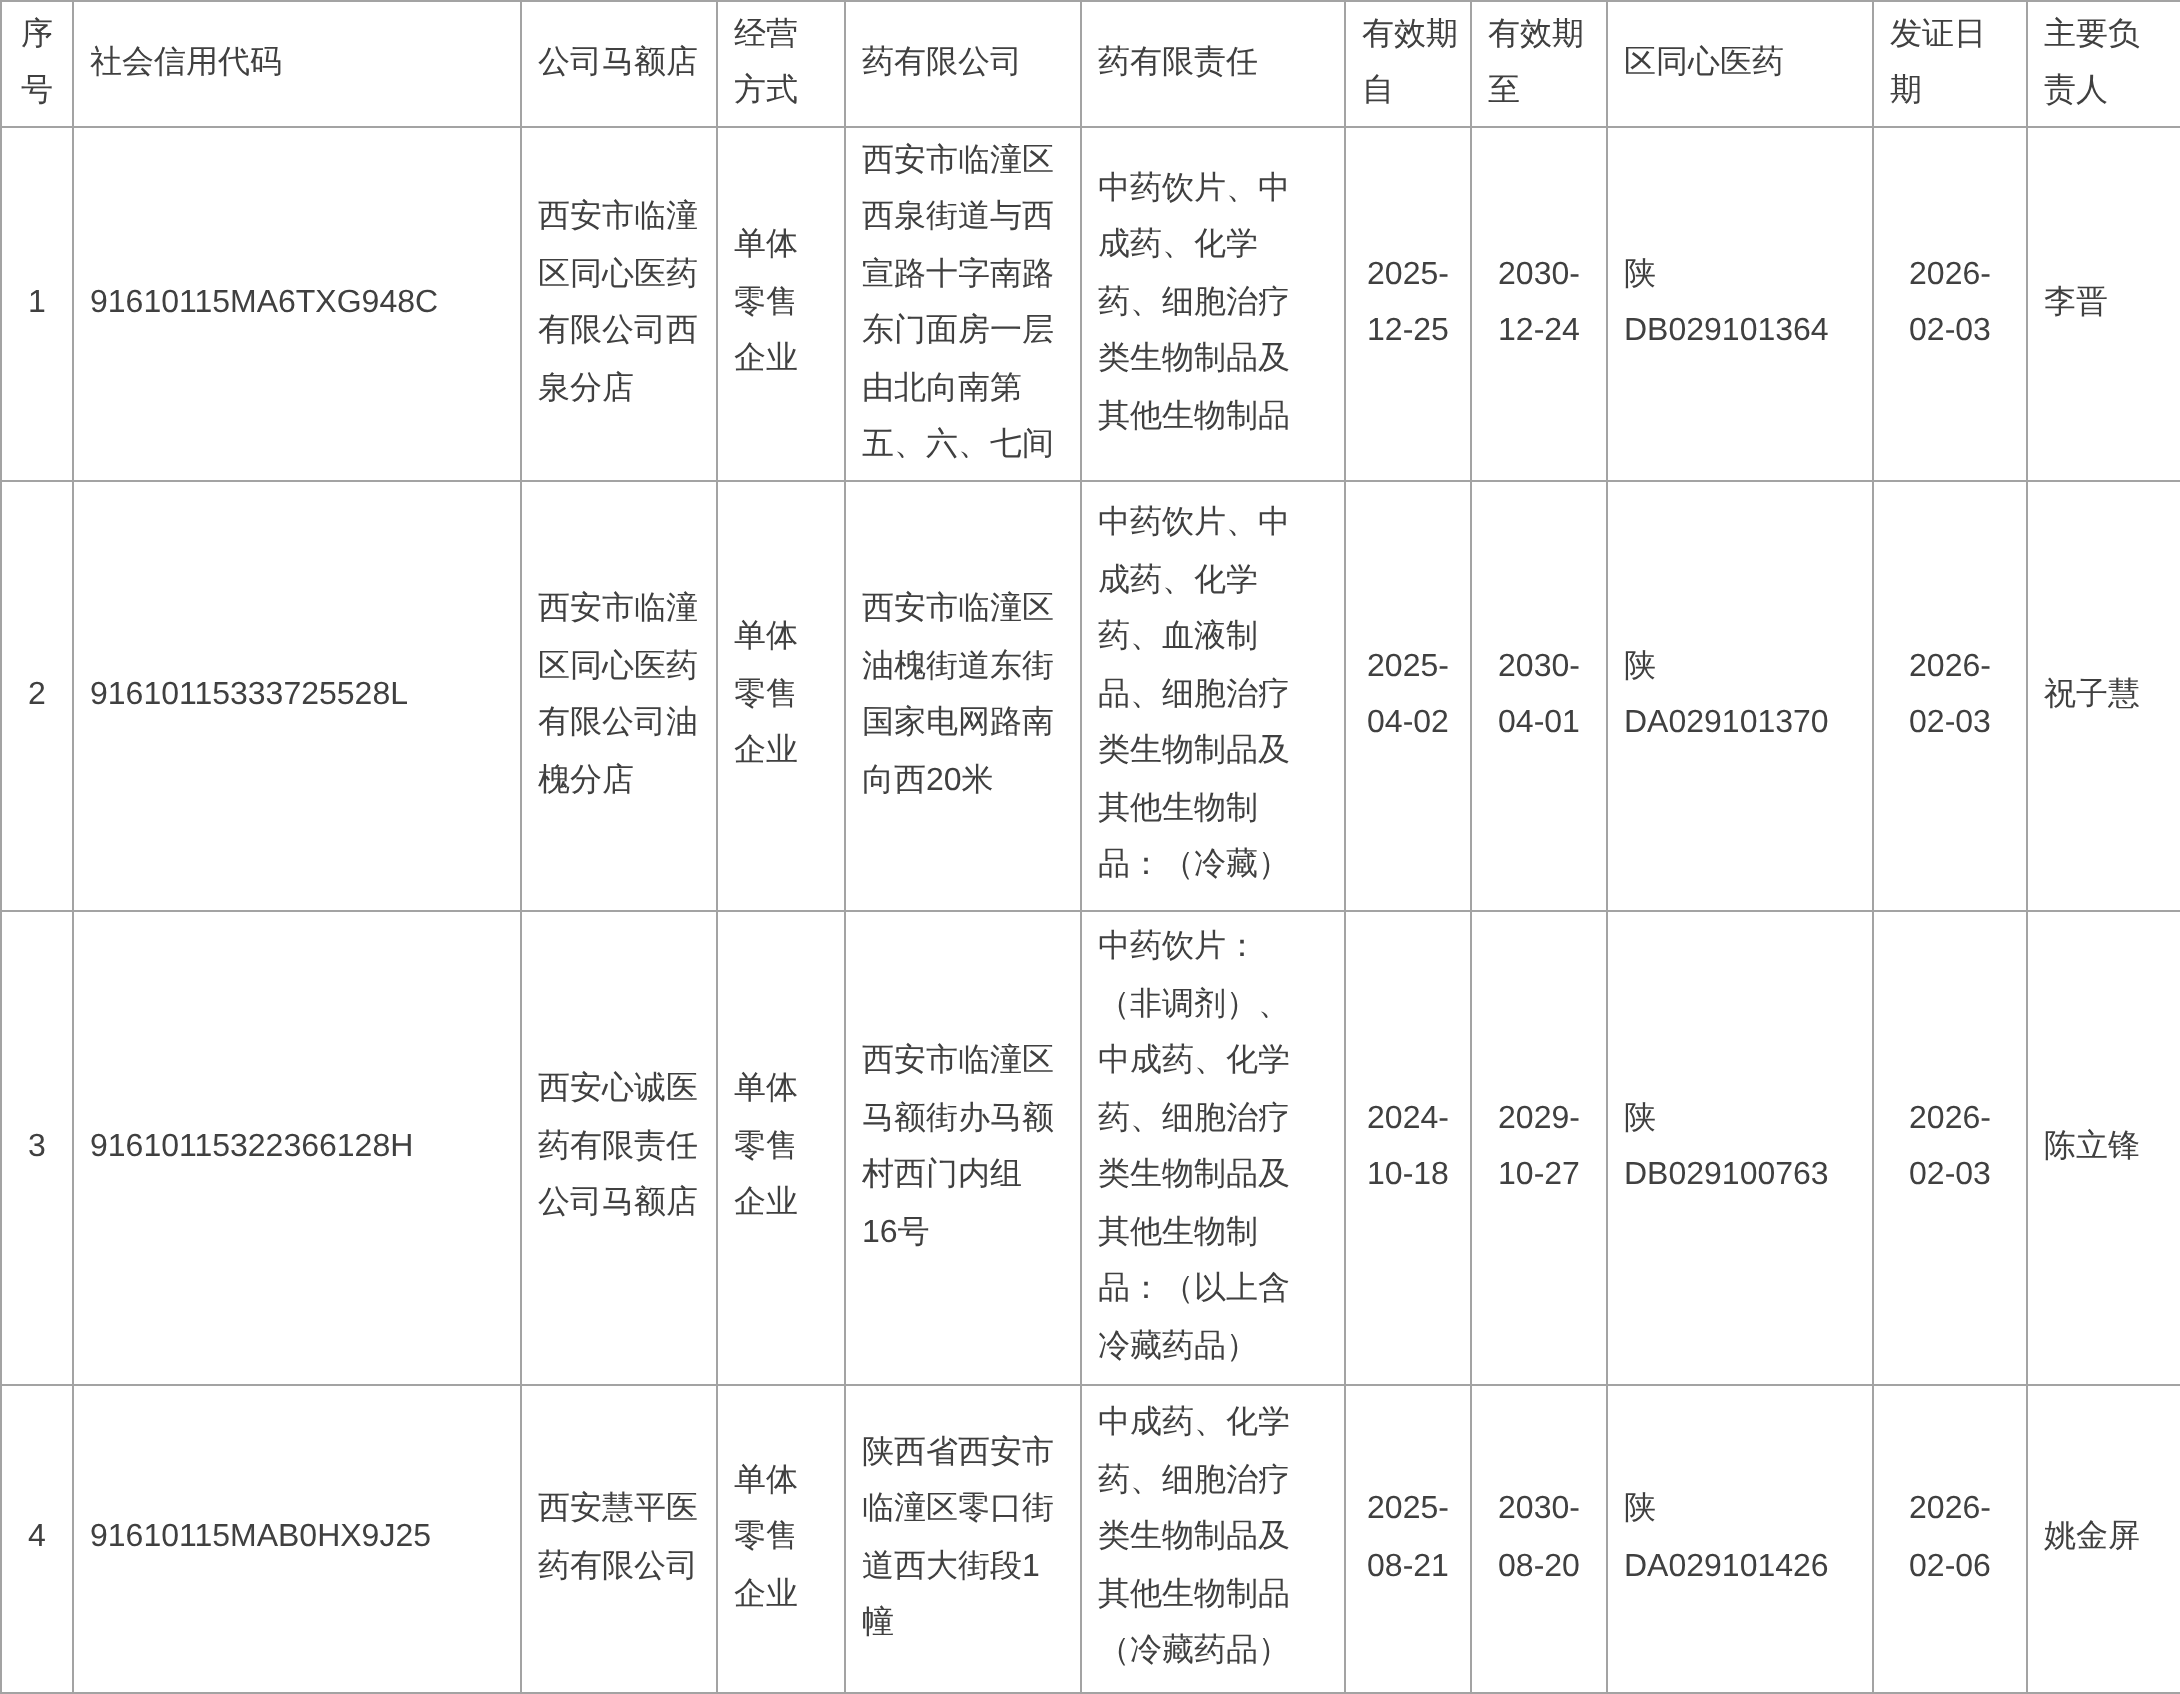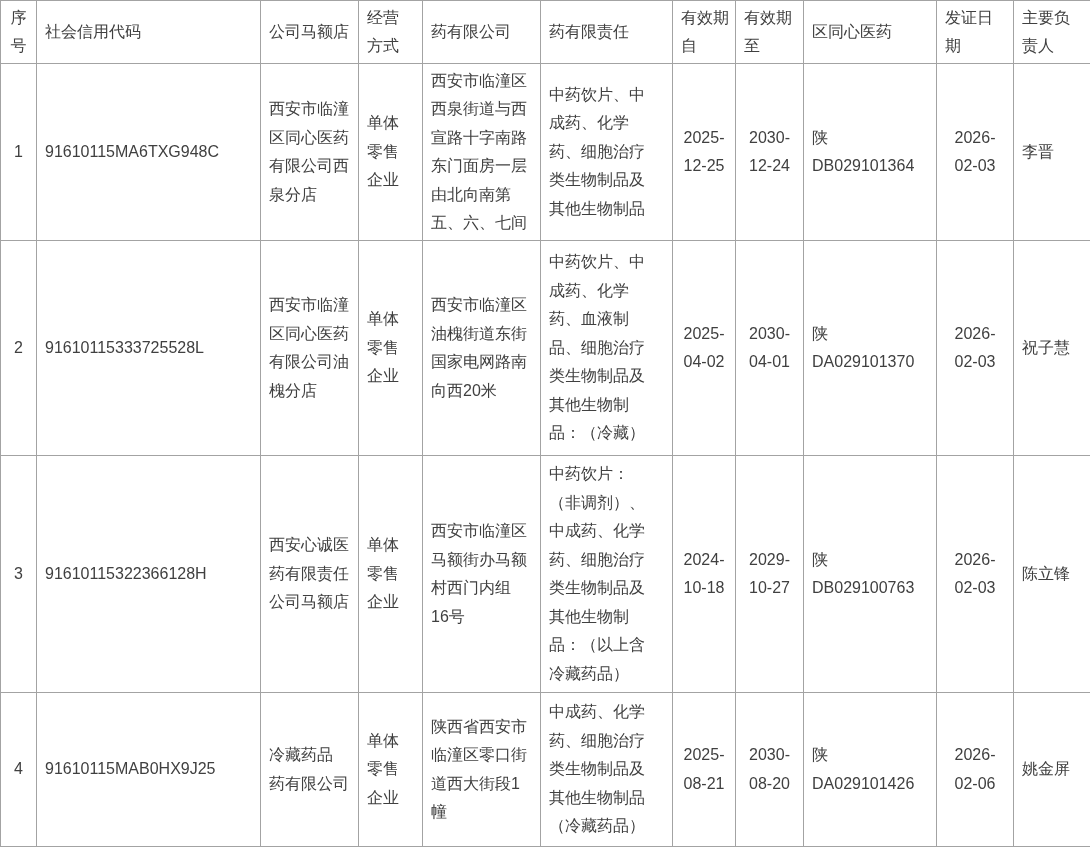--- a/index.html
+++ b/index.html
@@ -173,21 +173,21 @@
 10-27</td>
       <td>陕
 DB029100763</td>
       <td class="c">2026-
 02-03</td>
       <td>陈立锋</td>
     </tr>
     <tr class="h-r4">
       <td class="c">4</td>
       <td>91610115MAB0HX9J25</td>
-      <td>冷藏药品
+      <td>西安慧平医
 药有限公司</td>
       <td>单体
 零售
 企业</td>
       <td>陕西省西安市
 临潼区零口街
 道西大街段1
 幢</td>
       <td>中成药、化学
 药、细胞治疗

